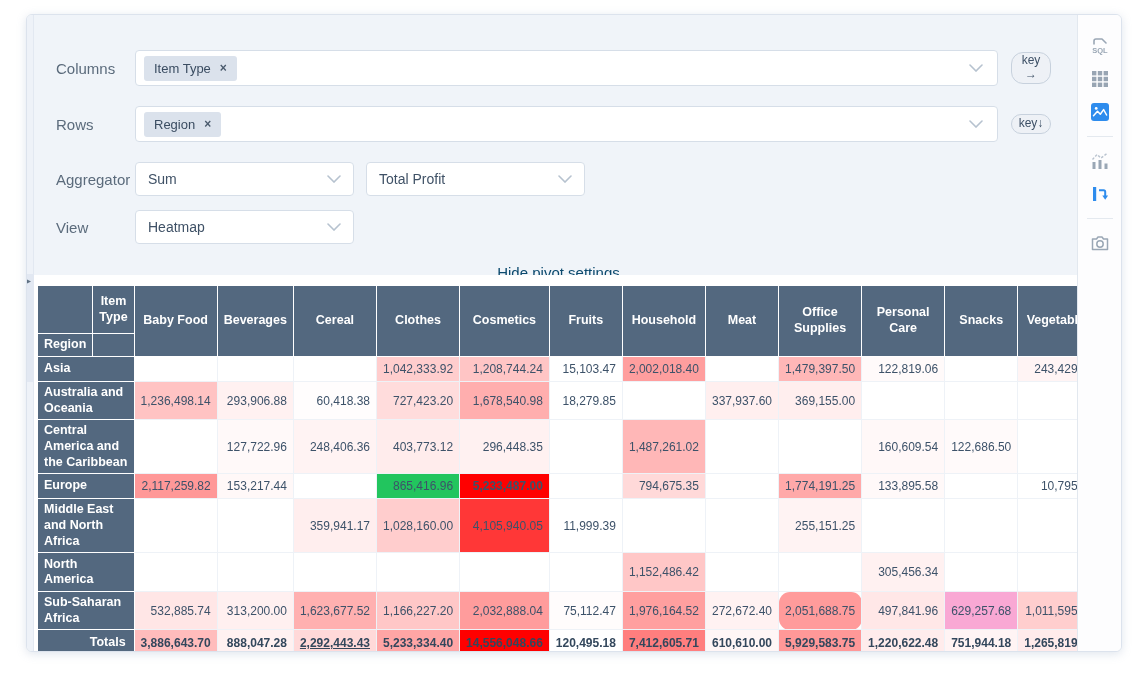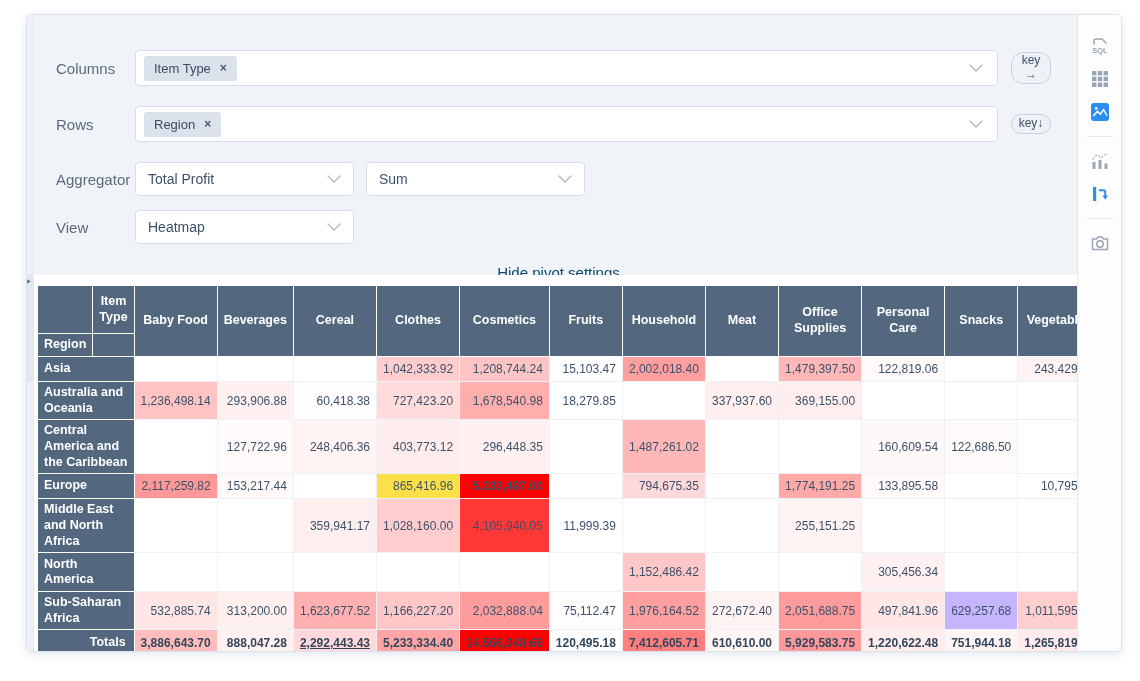--- a/index.html
+++ b/index.html
@@ -112,28 +112,28 @@
           <svg class="chev" width="14" height="8" viewBox="0 0 14 8">
               <path d="M1 1 L7 7 L13 1" fill="none" stroke="#b6c2cf" stroke-width="1.6" stroke-linecap="round"></path>
             </svg>
         </div>
         <button class="key-btn"><span>key</span><span>↓</span></button>
       </div>
 
       <div class="ctl-row">
         <div class="ctl-label">Aggregator</div>
         <div class="select">
+          <span>Sum</span>
+          <span class="spacer"></span>
+          <svg class="chev" width="14" height="8" viewBox="0 0 14 8">
+              <path d="M1 1 L7 7 L13 1" fill="none" stroke="#b6c2cf" stroke-width="1.6" stroke-linecap="round"></path>
+            </svg>
+        </div>
+        <div class="select">
           <span>Total Profit</span>
-          <span class="spacer"></span>
-          <svg class="chev" width="14" height="8" viewBox="0 0 14 8">
-              <path d="M1 1 L7 7 L13 1" fill="none" stroke="#b6c2cf" stroke-width="1.6" stroke-linecap="round"></path>
-            </svg>
-        </div>
-        <div class="select">
-          <span>Sum</span>
           <span class="spacer"></span>
           <svg class="chev" width="14" height="8" viewBox="0 0 14 8">
               <path d="M1 1 L7 7 L13 1" fill="none" stroke="#b6c2cf" stroke-width="1.6" stroke-linecap="round"></path>
             </svg>
         </div>
       </div>
 
       <div class="ctl-row view-row">
         <div class="ctl-label">View</div>
         <div class="select">
@@ -234,21 +234,21 @@
               <td></td>
               <td style="background: rgb(255, 248, 248);">160,609.54</td>
               <td style="background: rgb(255, 250, 250);">122,686.50</td>
               <td></td>
             </tr>
             <tr style="height: 25px;">
               <th class="rowhead" colspan="2">Europe</th>
               <td style="background: rgb(255, 152, 152);">2,117,259.82</td>
               <td style="background: rgb(255, 248, 248);">153,217.44</td>
               <td></td>
-              <td style="background: #fde047;">865,416.96</td>
+              <td style="background: #22c55e;">865,416.96</td>
               <td style="background: rgb(255, 0, 0); font-weight: bold;">5,233,487.00</td>
               <td></td>
               <td style="background: rgb(255, 217, 217);">794,675.35</td>
               <td></td>
               <td style="background: rgb(255, 169, 169);">1,774,191.25</td>
               <td style="background: rgb(255, 249, 249);">133,895.58</td>
               <td></td>
               <td style="background: rgb(255, 255, 255);">10,795.23</td>
             </tr>
             <tr style="height: 51px;">
@@ -284,23 +284,23 @@
             <tr style="height: 37px;">
               <th class="rowhead" colspan="2">Sub-Saharan Africa</th>
               <td style="background: rgb(255, 230, 230);">532,885.74</td>
               <td style="background: rgb(255, 240, 240);">313,200.00</td>
               <td style="background: rgb(255, 176, 176);">1,623,677.52</td>
               <td style="background: rgb(255, 199, 199);">1,166,227.20</td>
               <td style="background: rgb(255, 156, 156);">2,032,888.04</td>
               <td style="background: rgb(255, 252, 252);">75,112.47</td>
               <td style="background: rgb(255, 159, 159);">1,976,164.52</td>
               <td style="background: rgb(255, 242, 242);">272,672.40</td>
-              <td style="background: rgb(255, 155, 155);">2,051,688.75</td>
+              <td style="background: rgb(255, 155, 155); border-radius: 11px;">2,051,688.75</td>
               <td style="background: rgb(255, 231, 231);">497,841.96</td>
-              <td style="background: #c4b5fd;">629,257.68</td>
+              <td style="background: #f9a8d4;">629,257.68</td>
               <td style="background: rgb(255, 206, 206);">1,011,595.12</td>
             </tr>
             <tr style="height: 26px;">
               <th class="totals-rowlabel" colspan="2">Totals</th>
               <td class="bold" style="background: rgb(255, 188, 188);">3,886,643.70</td>
               <td class="bold" style="background: rgb(255, 241, 241);">888,047.28</td>
               <td class="bold" style="background: rgb(255, 217, 217); text-decoration: underline;">2,292,443.43</td>
               <td class="bold" style="background: rgb(255, 165, 165);">5,233,334.40</td>
               <td class="bold" style="background: rgb(255, 0, 0);">14,556,048.66</td>
               <td class="bold" style="background: rgb(255, 255, 255);">120,495.18</td>

